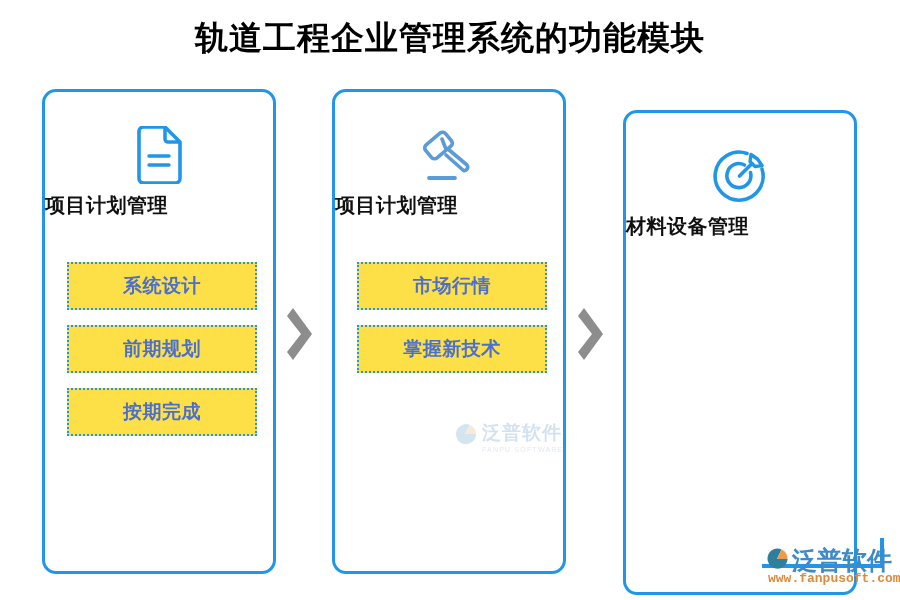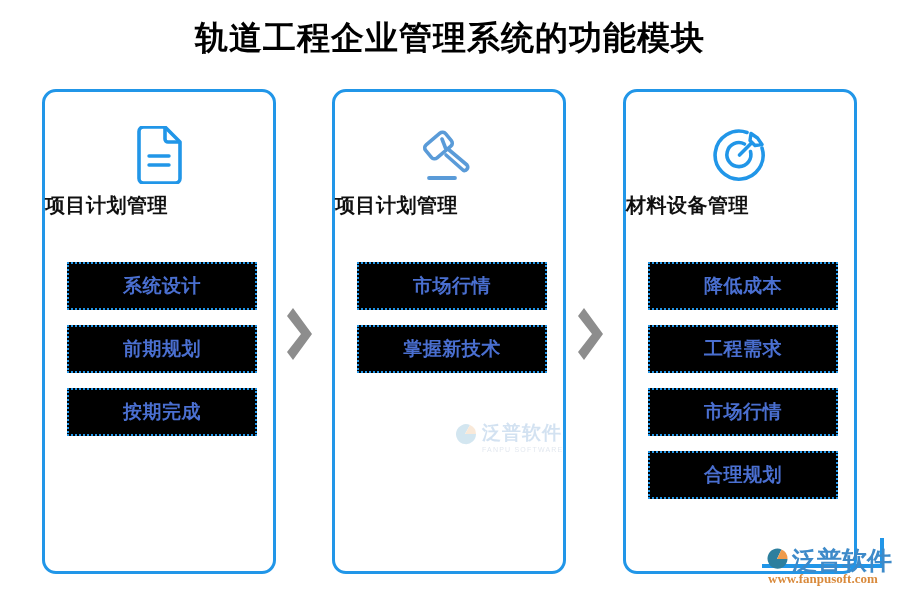--- a/index.html
+++ b/index.html
@@ -50,21 +50,21 @@
     position: absolute;
     top: 89px;
     width: 234px;
     height: 485px;
     border: 3px solid #2196e8;
     border-radius: 14px;
     background: #ffffff;
   }
   .card-1 { left: 42px; }
   .card-2 { left: 332px; }
-  .card-3 { left: 623px; }
+  .card-3 { left: 623px; margin-top: 21px; }
 
   .card-icon {
     position: absolute;
     top: 28px;
     left: 0;
     width: 100%;
     height: 70px;
     display: flex;
     align-items: center;
     justify-content: center;
@@ -87,21 +87,21 @@
     position: absolute;
     top: 170px;
     left: 22px;
     width: 190px;
   }
 
   .card-item {
     height: 48px;
     margin-bottom: 15px;
     border: 2px dotted #2196e8;
-    background: #000000;
+    background: #fde047;
     display: flex;
     align-items: center;
     justify-content: center;
     font-size: 19px;
     font-weight: bold;
     color: #4a6fd0;
     font-family: "Liberation Serif", "DejaVu Serif", serif;
     letter-spacing: 0.5px;
   }
   .card-item:last-child { margin-bottom: 0; }
@@ -187,21 +187,21 @@
     letter-spacing: 0px;
     margin-left: 2px;
   }
   .brand-logo .bl-url {
     position: absolute;
     left: 6px;
     top: 33px;
     font-size: 13px;
     font-weight: bold;
     color: #d98a3c;
-    font-family: Liberation Serif, serif;
+    font-family: Liberation Mono, monospace;
     letter-spacing: 0px;
   }
 </style>
 </head>
 <body>
 
 <div id="page-root">
 
   <div class="page-title">轨道工程企业管理系统的功能模块</div>
 
@@ -259,26 +259,20 @@
         <svg width="58" height="58" viewBox="0 0 58 58" fill="none">
           <g stroke="#2196e8" stroke-width="3.6" fill="none" stroke-linecap="round">
             <path d="M36 6.5 A24 24 0 1 0 51 22"></path>
             <path d="M33.5 18 A12 12 0 1 0 39.5 25.5"></path>
             <line x1="28.5" y1="29" x2="42" y2="15.5"></line>
           </g>
           <path d="M40 7.5 L46.5 12 L51 18.5 L44 19.5 L39 14.5 Z" stroke="#2196e8" stroke-width="3.4" stroke-linejoin="round" fill="#ffffff"></path>
         </svg>
       </div>
       <div class="card-title">材料设备管理</div>
-      <div class="card-items">
-        <div class="card-item">降低成本</div>
-        <div class="card-item">工程需求</div>
-        <div class="card-item">市场行情</div>
-        <div class="card-item">合理规划</div>
-      </div>
     </div>
 
   </div>
 
   <div class="center-watermark">
     <span>
       <svg width="26" height="24" viewBox="0 0 26 24" fill="none">
         <path d="M18 3 A10 10 0 1 0 24 12 L13 12 L18 3 Z" fill="#3b8fbf"></path>
         <path d="M13 12 L24 12 A10 10 0 0 0 18 3 Z" fill="#e8a055"></path>
       </svg>

